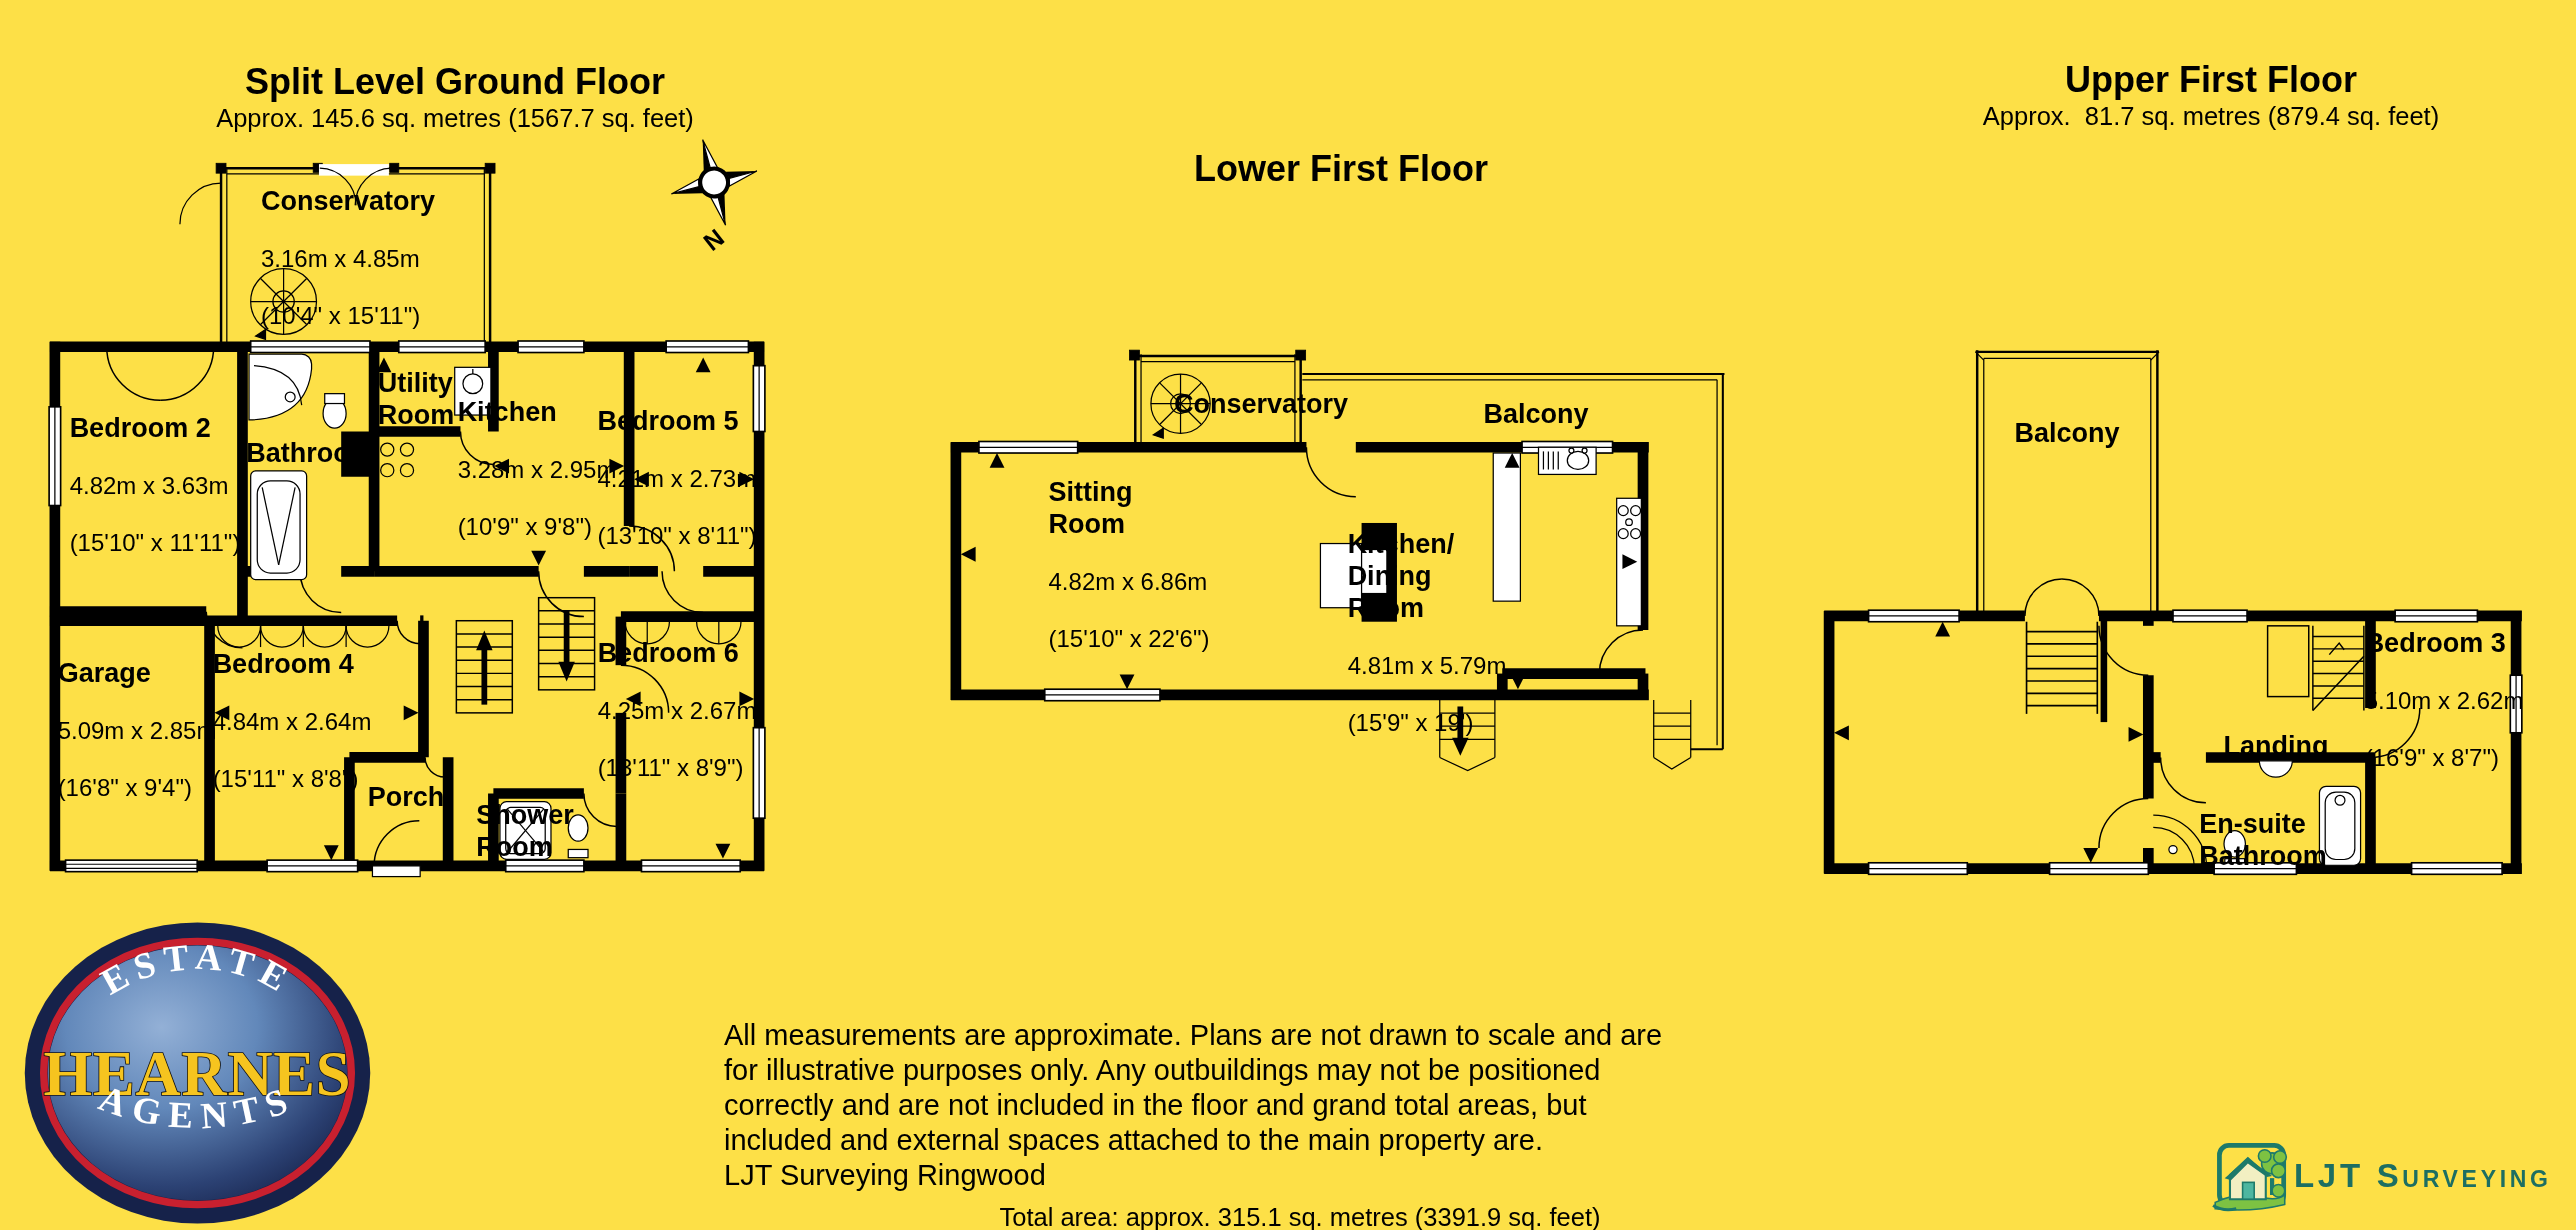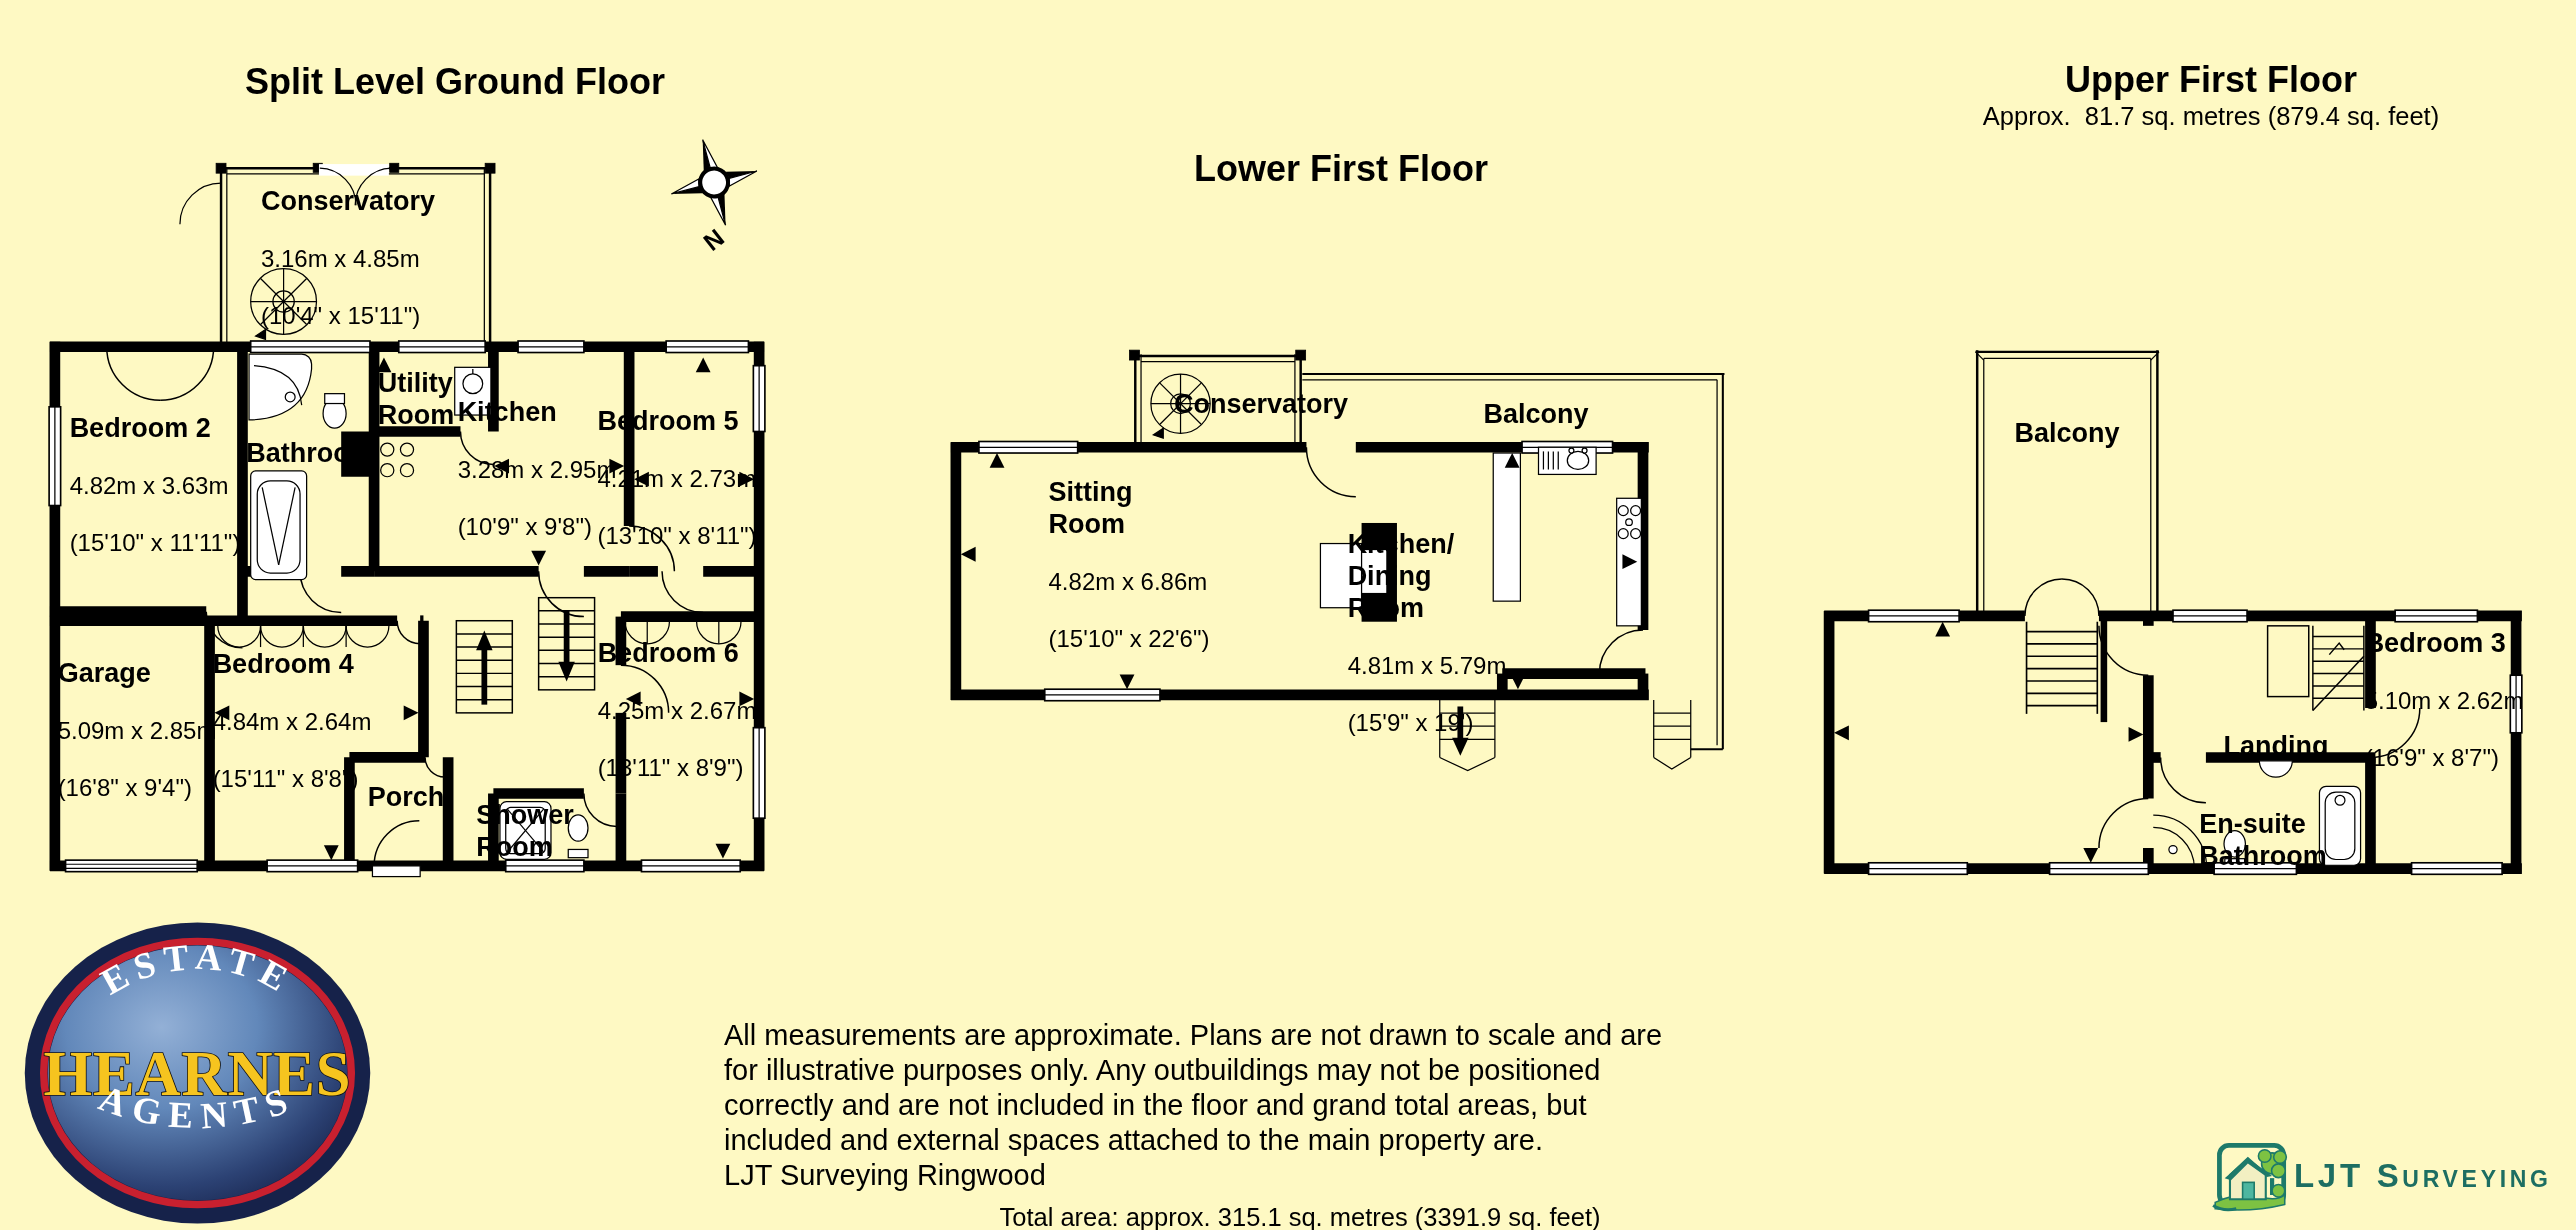--- a/index.html
+++ b/index.html
@@ -1,16 +1,16 @@
 <!DOCTYPE html>
 <html style="font-size:13px"><head>
 <meta charset="utf-8">
 <style>
   html,body{margin:0;padding:0;background:#fff;}
-  #page{position:relative;width:2576px;height:1230px;background:#fef9c3;overflow:hidden;
+  #page{position:relative;width:2576px;height:1230px;background:#fde047;overflow:hidden;
         font-family:"Liberation Sans",sans-serif;color:#000;}
   .floor-title{position:absolute;transform:translateX(-50%);text-align:center;white-space:nowrap;}
   .floor-title .t{font-size:36px;font-weight:bold;line-height:41px;display:block;}
   .floor-title .s{font-size:25.5px;line-height:33px;display:block;white-space:pre;}
   .rlabel{position:absolute;transform:translate(-50%,-50%);text-align:left;white-space:nowrap;}
   .rname{font-size:27px;font-weight:bold;line-height:32px;white-space:pre-line;}
   .rdim{font-size:24px;line-height:30px;margin-top:27px;}
   .plan-svg{position:absolute;}
   #disclaimer{position:absolute;left:724px;top:1018px;width:1152px;text-align:left;
               font-size:29px;line-height:35px;}
@@ -22,20 +22,21 @@
   svg text{font-family:"Liberation Sans",sans-serif;}
   .serif{font-family:"Liberation Serif",serif;}
 </style>
 </head>
 <body>
 
 <div id="page">
 
   <div class="floor-title" style="left:455px;top:61px">
     <span class="t">Split Level Ground Floor</span>
+    <span class="s">Approx. 145.6 sq. metres (1567.7 sq. feet)</span>
   </div>
   <div class="floor-title" style="left:1341px;top:148px">
     <span class="t">Lower First Floor</span>
   </div>
   <div class="floor-title" style="left:2211px;top:59px">
     <span class="t">Upper First Floor</span>
     <span class="s">Approx.  81.7 sq. metres (879.4 sq. feet)</span>
   </div>
 
   <svg class="plan-svg" style="left:668px;top:130px" width="107" height="123" viewBox="0 0 130 150">

